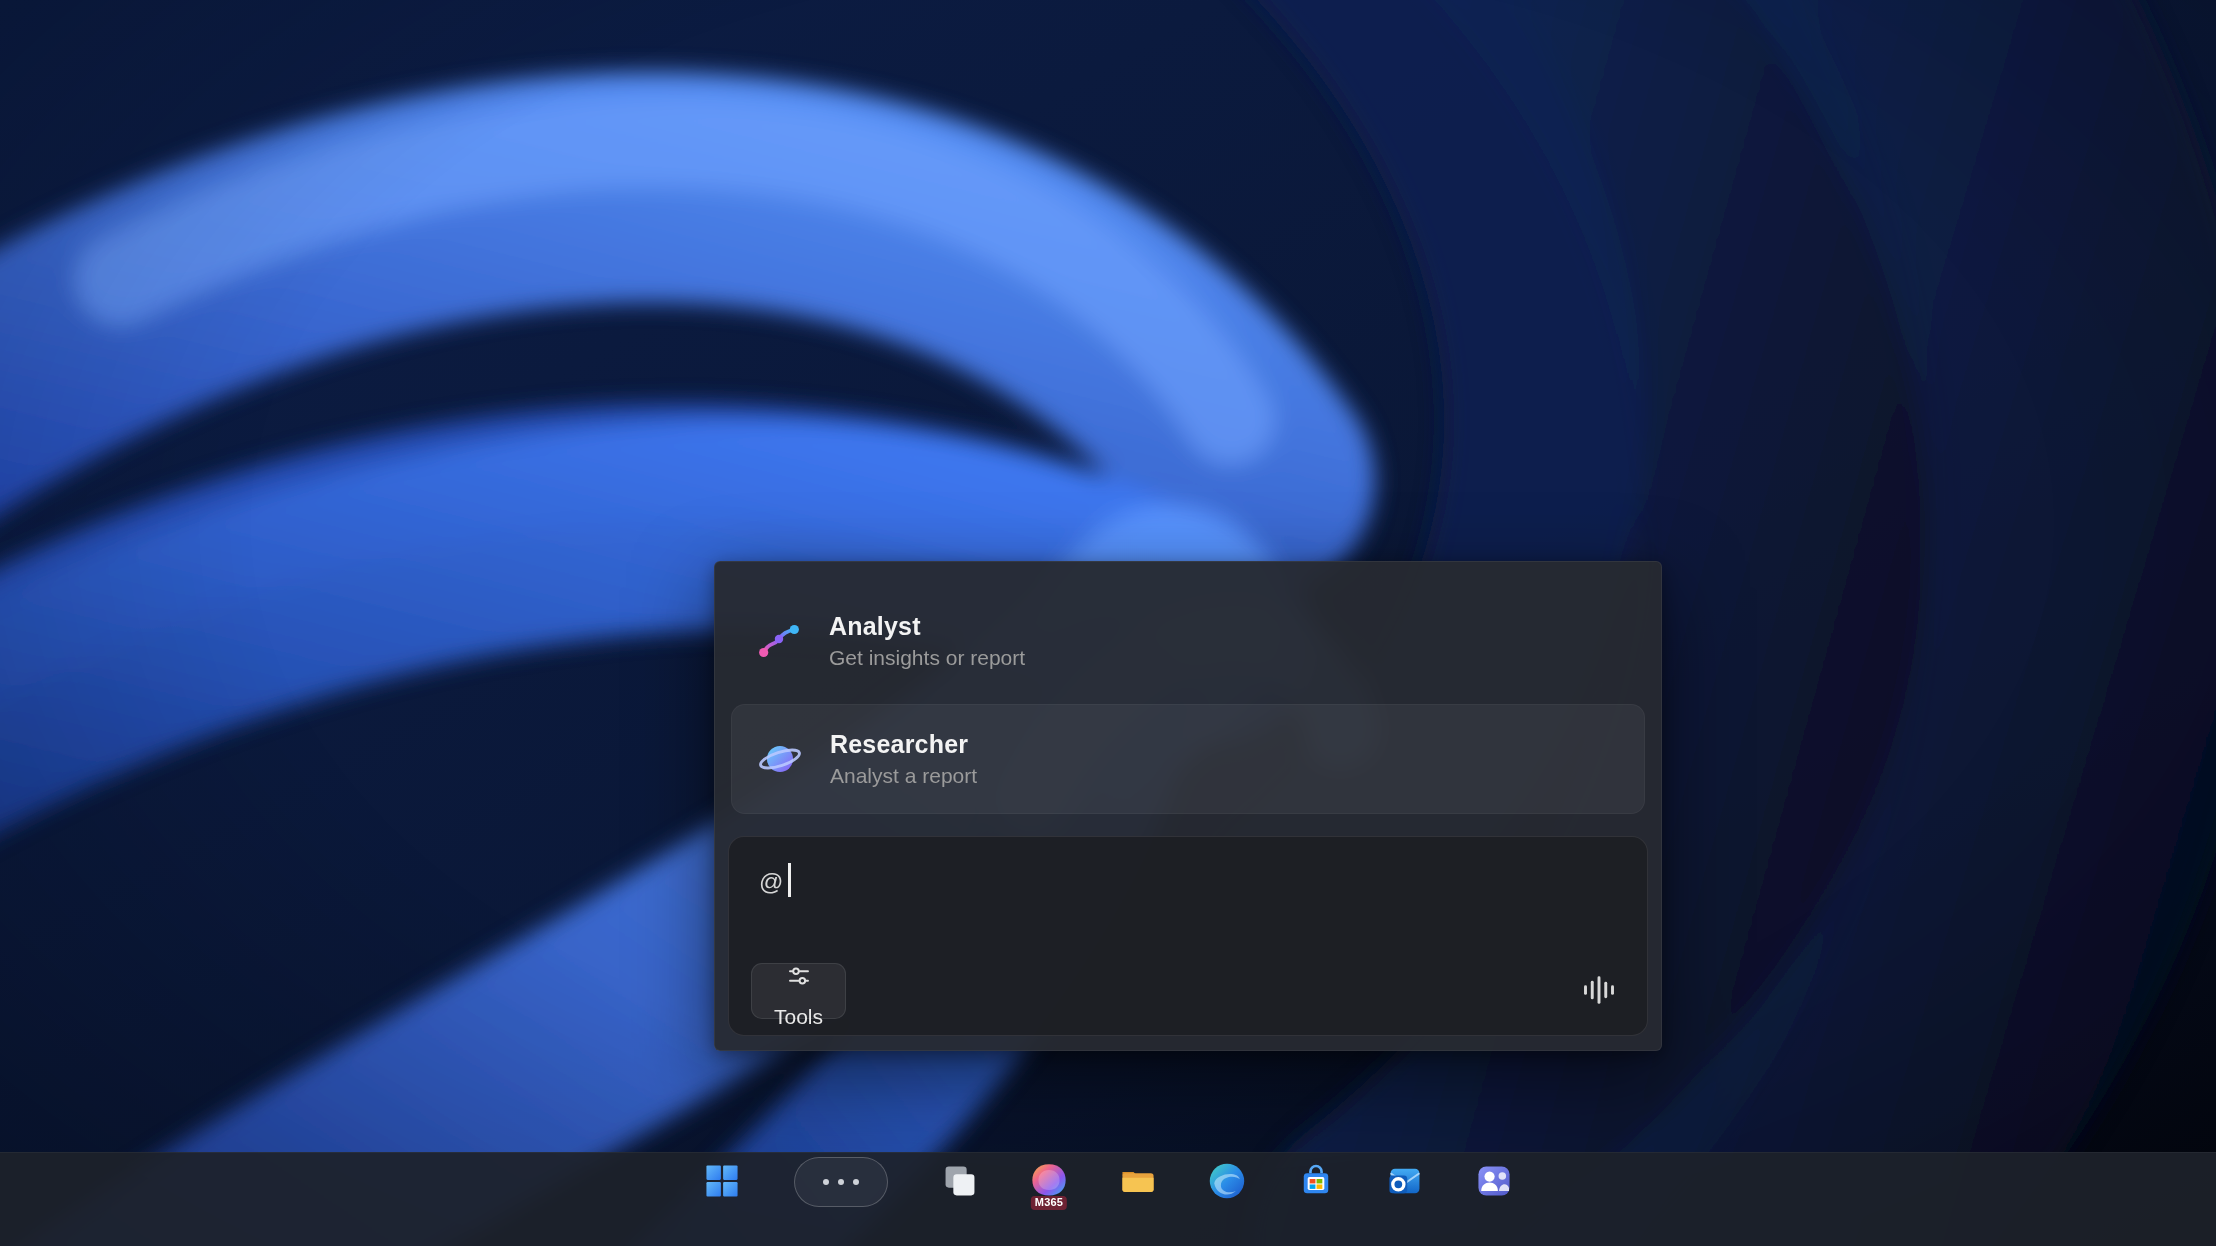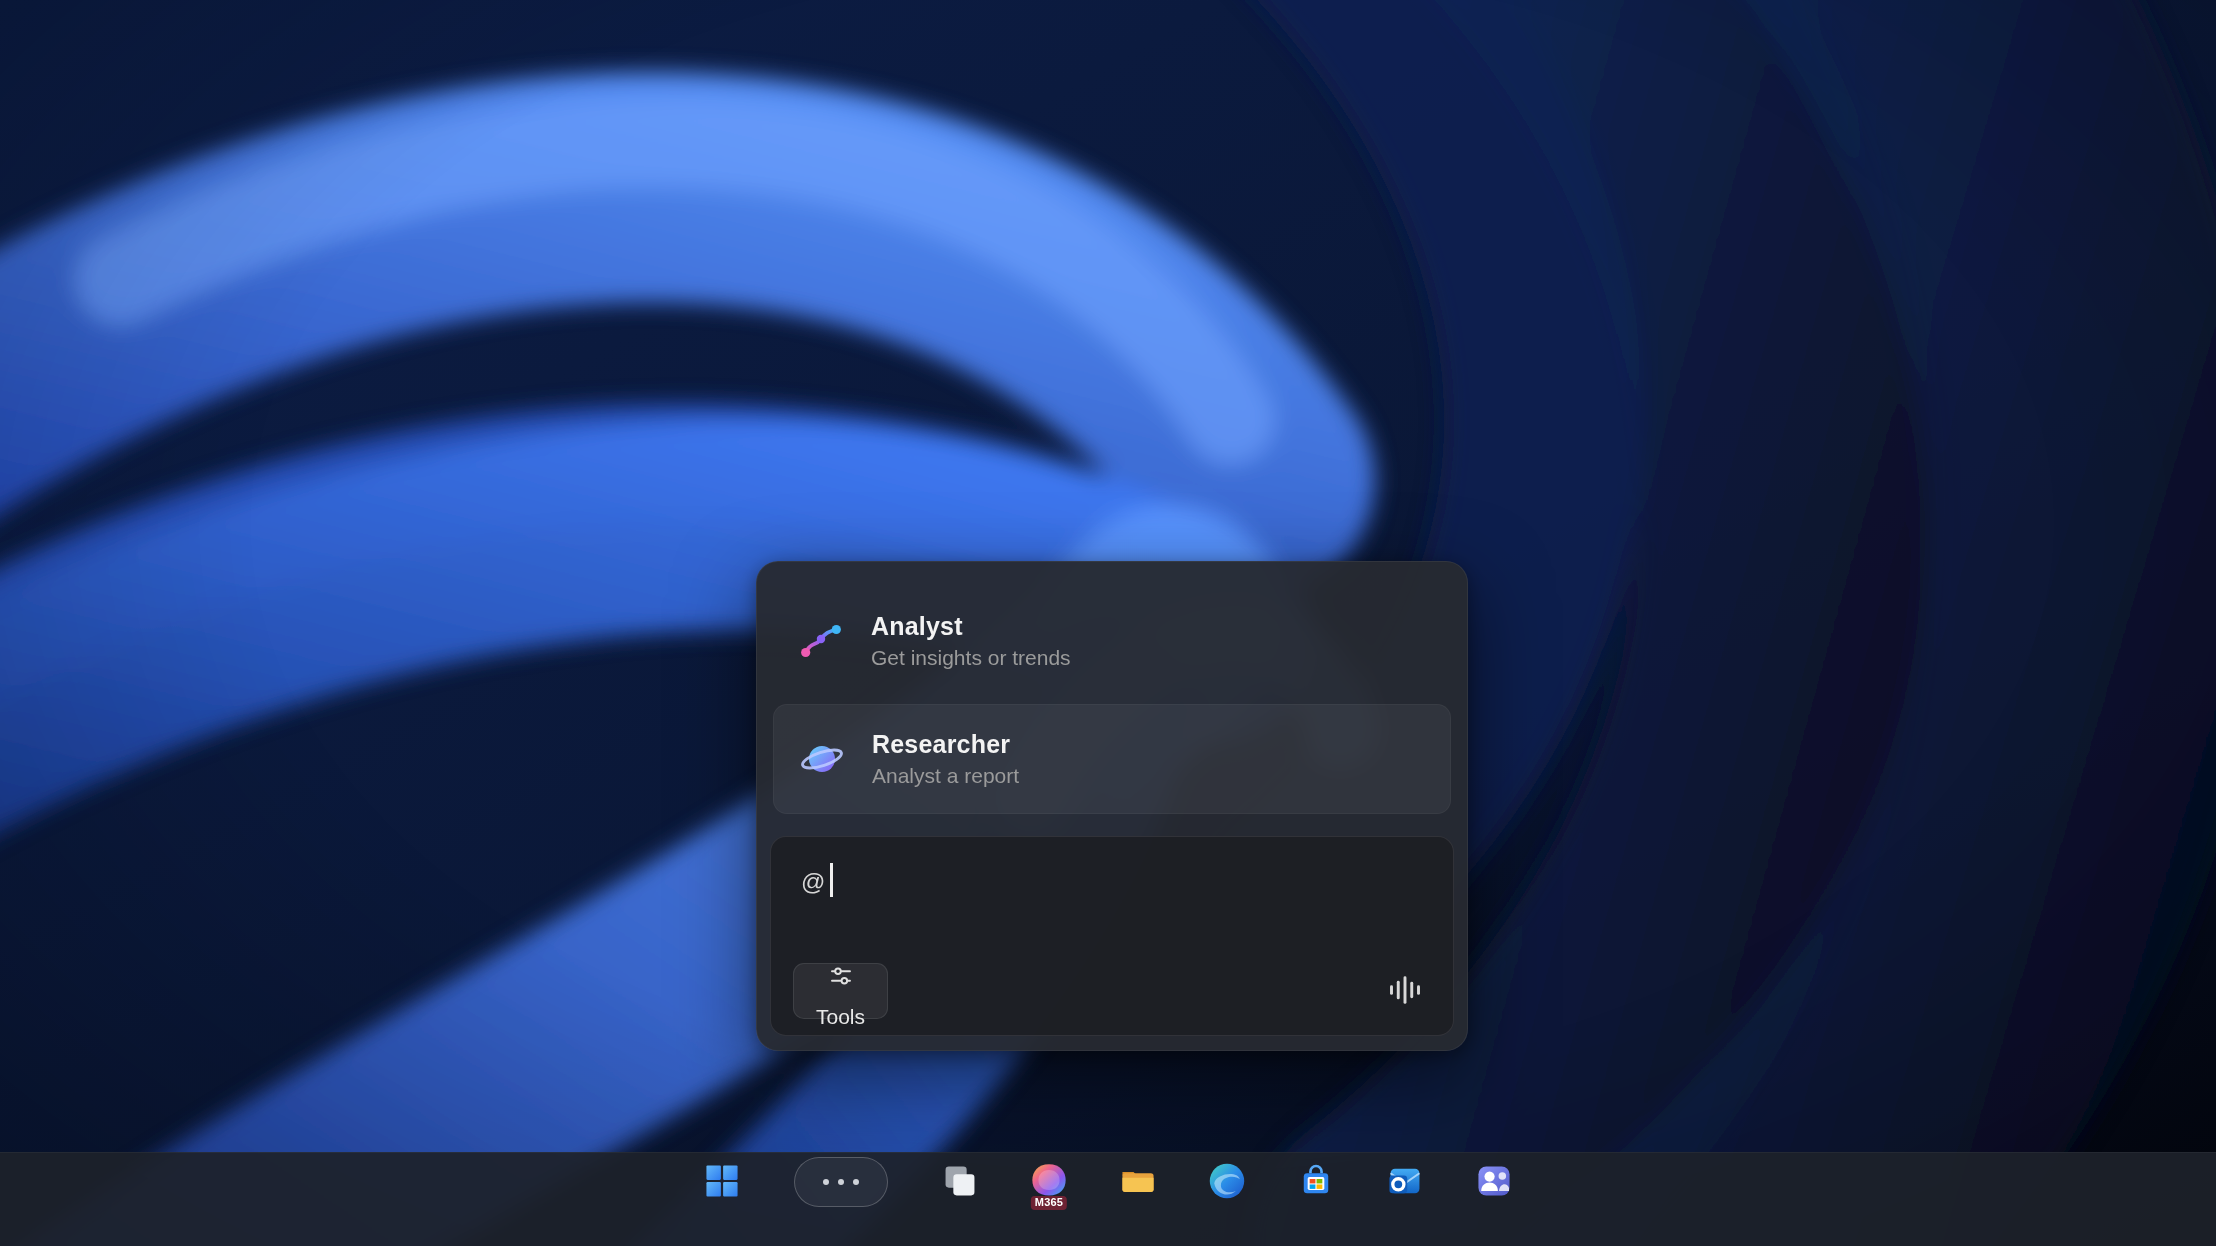--- a/index.html
+++ b/index.html
@@ -7,22 +7,22 @@
               font-family:"Liberation Sans", sans-serif; }
   body { position:relative; }
 
   
   .desktop { position:absolute; inset:0; }
   .desktop svg { position:absolute; inset:0; display:block; }
   .vignette { position:absolute; inset:0;
     background: radial-gradient(ellipse at 52% 42%, rgba(0,0,0,0) 55%, rgba(0,0,0,0.28) 100%); }
 
   
-  .popup { position:absolute; left:756px; top:561px; width:712px; height:490px;
-    border-radius:22px; background:rgba(39,42,49,0.96);
+  .popup { position:absolute; left:714px; top:561px; width:948px; height:490px;
+    border-radius:6px; background:rgba(39,42,49,0.96);
     border:1px solid rgba(255,255,255,0.06);
     box-shadow:0 26px 80px rgba(0,0,0,0.55), 0 4px 18px rgba(0,0,0,0.35); }
 
   .menu-row { display:flex; align-items:center; gap:27px;
     margin:0 16px; padding-left:25px; height:102px; border-radius:14px; cursor:pointer; }
   .menu-row.first { margin-top:28px; }
   .menu-row.selected { margin-top:12px; height:110px; background:rgba(255,255,255,0.055);
     border:1px solid rgba(255,255,255,0.04); }
   .menu-icon { width:46px; height:46px; flex:0 0 46px; display:flex; align-items:center; justify-content:center; }
   .menu-icon svg { width:46px; height:46px; }
@@ -122,21 +122,21 @@
         </linearGradient>
           </defs>
         <path d="M4 18 C7 12 9 15 12 11 C14 8 16 7 20 6" stroke="url(#anG)" stroke-width="2" fill="none" stroke-linecap="round"></path>
         <circle cx="4" cy="18" r="2.4" fill="#ef5bb2"></circle>
         <circle cx="12" cy="11" r="2.2" fill="#8a63f6"></circle>
         <circle cx="20" cy="6" r="2.4" fill="#3fb6f6"></circle>
       </svg>
     </span>
     <span class="menu-text">
       <span class="menu-title">Analyst</span>
-      <span class="menu-sub">Get insights or trends</span>
+      <span class="menu-sub">Get insights or report</span>
     </span>
   </div>
 
   <div class="menu-row selected">
     <span class="menu-icon">
       <svg viewBox="0 0 24 24">
         <defs>
             <linearGradient id="rsG" x1="0" y1="0" x2="1" y2="1">
           <stop offset="0" stop-color="#67d4fb"></stop>
               <stop offset="1" stop-color="#8b5cf6"></stop>

